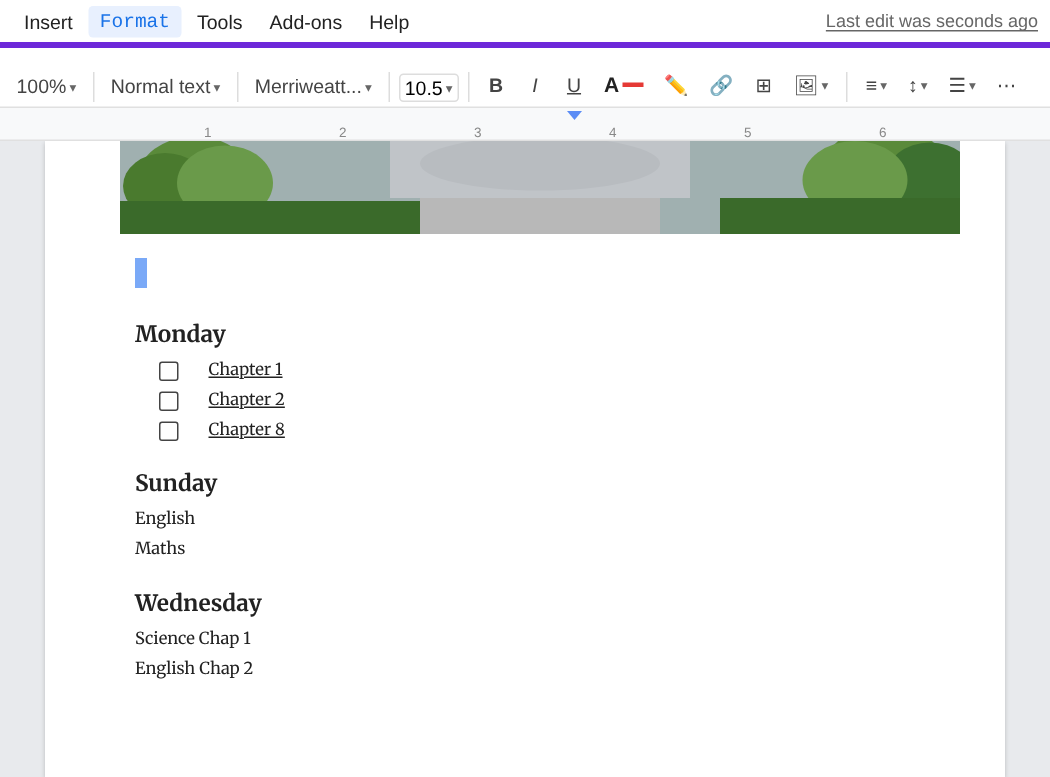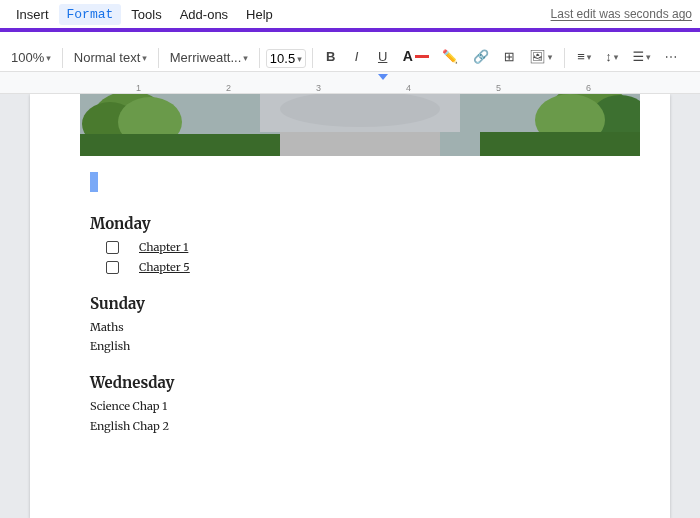--- a/index.html
+++ b/index.html
@@ -339,28 +339,32 @@
       </div>
 
       <div class="section">
         <div class="day-header">Monday</div>
         <div class="checklist-item">
           <span class="checkbox"></span>
           <span>Chapter 1</span>
         </div>
         <div class="checklist-item">
           <span class="checkbox"></span>
-          <span>Chapter 5</span>
+          <span>Chapter 2</span>
+        </div>
+        <div class="checklist-item">
+          <span class="checkbox"></span>
+          <span>Chapter 8</span>
         </div>
       </div>
 
       <div class="section">
         <div class="day-header">Sunday</div>
+        <div class="plain-item">English</div>
         <div class="plain-item">Maths</div>
-        <div class="plain-item">English</div>
       </div>
 
       <div class="section">
         <div class="day-header">Wednesday</div>
         <div class="plain-item">Science Chap 1</div>
         <div class="plain-item">English Chap 2</div>
       </div>
     </div>
   </div>
 </div>

